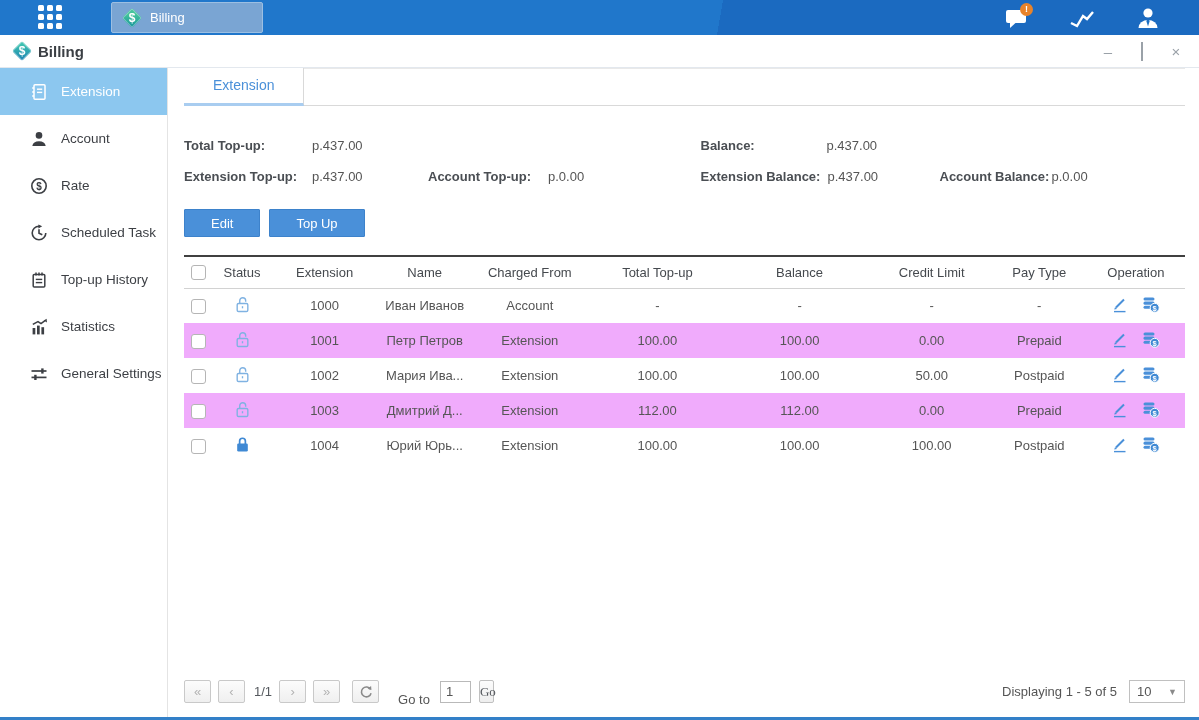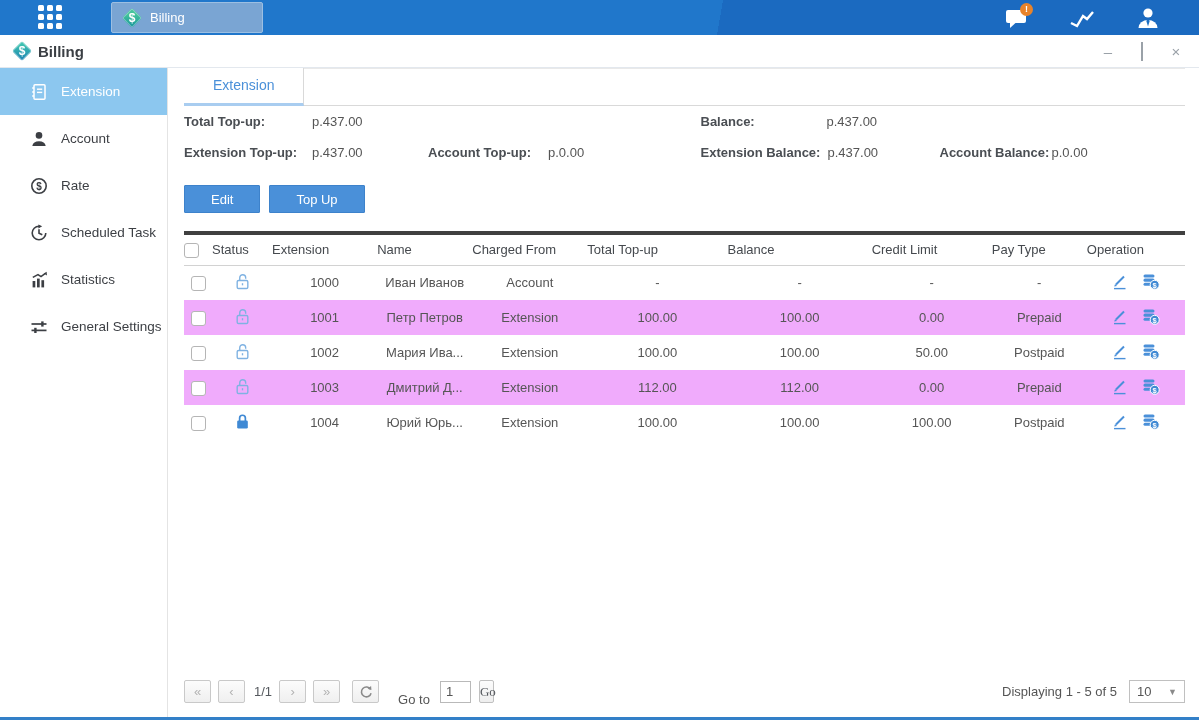--- a/index.html
+++ b/index.html
@@ -47,37 +47,37 @@
   .side-item.active { background:#8cc7ef; color:#fff; }
   .main { flex:1; position:relative; padding:0 14px 0 16px; }
 
   
   .tabstrip { display:flex; height:38px; }
   .tab-active { padding:0 29px; line-height:35px; font-size:14px; color:#4a90d9; background:#fff;
     border-right:1px solid #d9d9d9; border-bottom:3px solid #a9cdf0; cursor:pointer; }
   .tab-filler { flex:1; border-top:1px solid #e9e9e9; border-bottom:1px solid #d9d9d9; }
 
   
-  .summary { margin-top:8px; display:flex; font-size:13px; color:#555; }
+  .summary { margin-top:32px; display:flex; font-size:13px; color:#555; }
   .sum-col { width:50%; }
   .sum-row { height:31px; display:flex; align-items:flex-start; }
   .sum-label { font-weight:bold; color:#4a4e53; }
   .w128 { width:128px; } .w116 { width:116px; } .w120 { width:120px; }
   .w126 { width:126px; } .w127 { width:127px; } .w112 { width:112px; }
   .sum-col.right { padding-left:16px; }
 
   
   .actions { margin-top:9px; display:flex; gap:9px; }
   .btn-blue { background:#4a90d9; color:#fff; border:1px solid #3d82cb; border-radius:1px;
     font-size:13px; padding:0 26px; height:28px; cursor:pointer; font-family:inherit; }
 
   
   .tbl { margin-top:18px; width:100%; border-collapse:collapse; font-size:13px; color:#555; }
-  .tbl th { border-top:4px solid #404040; border-bottom:1px solid #d2d2d2; height:32px;
-    font-weight:normal; color:#45494e; text-align:left; }
+  .tbl th { border-top:2px solid #404040; border-bottom:1px solid #d2d2d2; height:32px;
+    font-weight:normal; color:#45494e; text-align:center; }
   .tbl td { height:35px; text-align:center; }
   .tbl tr.alt { background:#f0abfc; }
   .c-check { width:2.8%; } .c-status { width:6%; } .c-ext { width:10.5%; } .c-name { width:9.5%; }
   .c-charged { width:11.5%; } .c-topup { width:14%; } .c-bal { width:14.4%; }
   .c-credit { width:12%; } .c-pay { width:9.5%; } .c-op { width:10%; }
   .checkbox { display:inline-block; width:15px; height:15px; border:1px solid #b5b5b5;
     border-radius:3px; background:#fff; vertical-align:middle; cursor:pointer; }
   .op-ic { display:inline-block; margin:0 7px; cursor:pointer; vertical-align:middle; }
 
   
@@ -185,20 +185,31 @@
       </svg>
       <span>Rate</span>
     </div>
     <div class="side-item">
       <svg width="18" height="18" viewBox="0 0 18 18">
         <path d="M15.8 9 A6.8 6.8 0 1 1 9 2.2" fill="none" stroke="currentColor" stroke-width="1.6"></path>
         <path d="M8.4 0.4 L12.2 2.3 L8.4 4.4 Z" fill="currentColor"></path>
         <polyline points="9,5.2 9,9.2 12.3,10.8" fill="none" stroke="currentColor" stroke-width="1.6"></polyline>
       </svg>
       <span>Scheduled Task</span>
+    </div>
+    <div class="side-item">
+      <svg width="18" height="18" viewBox="0 0 18 18">
+        <rect x="3.2" y="3.4" width="11.6" height="12.6" rx="1" fill="none" stroke="currentColor" stroke-width="1.5"></rect>
+        <line x1="6" y1="1.4" x2="6" y2="4.6" stroke="currentColor" stroke-width="1.5"></line>
+        <line x1="9" y1="1.4" x2="9" y2="4.6" stroke="currentColor" stroke-width="1.5"></line>
+        <line x1="12" y1="1.4" x2="12" y2="4.6" stroke="currentColor" stroke-width="1.5"></line>
+        <line x1="5.8" y1="8.4" x2="12.2" y2="8.4" stroke="currentColor" stroke-width="1.4"></line>
+        <line x1="5.8" y1="11.6" x2="12.2" y2="11.6" stroke="currentColor" stroke-width="1.4"></line>
+      </svg>
+      <span>Top-up History</span>
     </div>
     <div class="side-item">
       <svg width="18" height="18" viewBox="0 0 18 18">
         <rect x="2.6" y="10" width="2.7" height="6.4" fill="currentColor"></rect>
         <rect x="7" y="7.6" width="2.7" height="8.8" fill="currentColor"></rect>
         <rect x="11.4" y="9.2" width="2.7" height="7.2" fill="currentColor"></rect>
         <path d="M2.8 6.4 L8 3.6 L11 5.6 L15 2.6" fill="none" stroke="currentColor" stroke-width="1.5"></path>
         <path d="M16.6 0.8 L17 4.6 L13.8 2.6 Z" fill="currentColor"></path>
       </svg>
       <span>Statistics</span>

